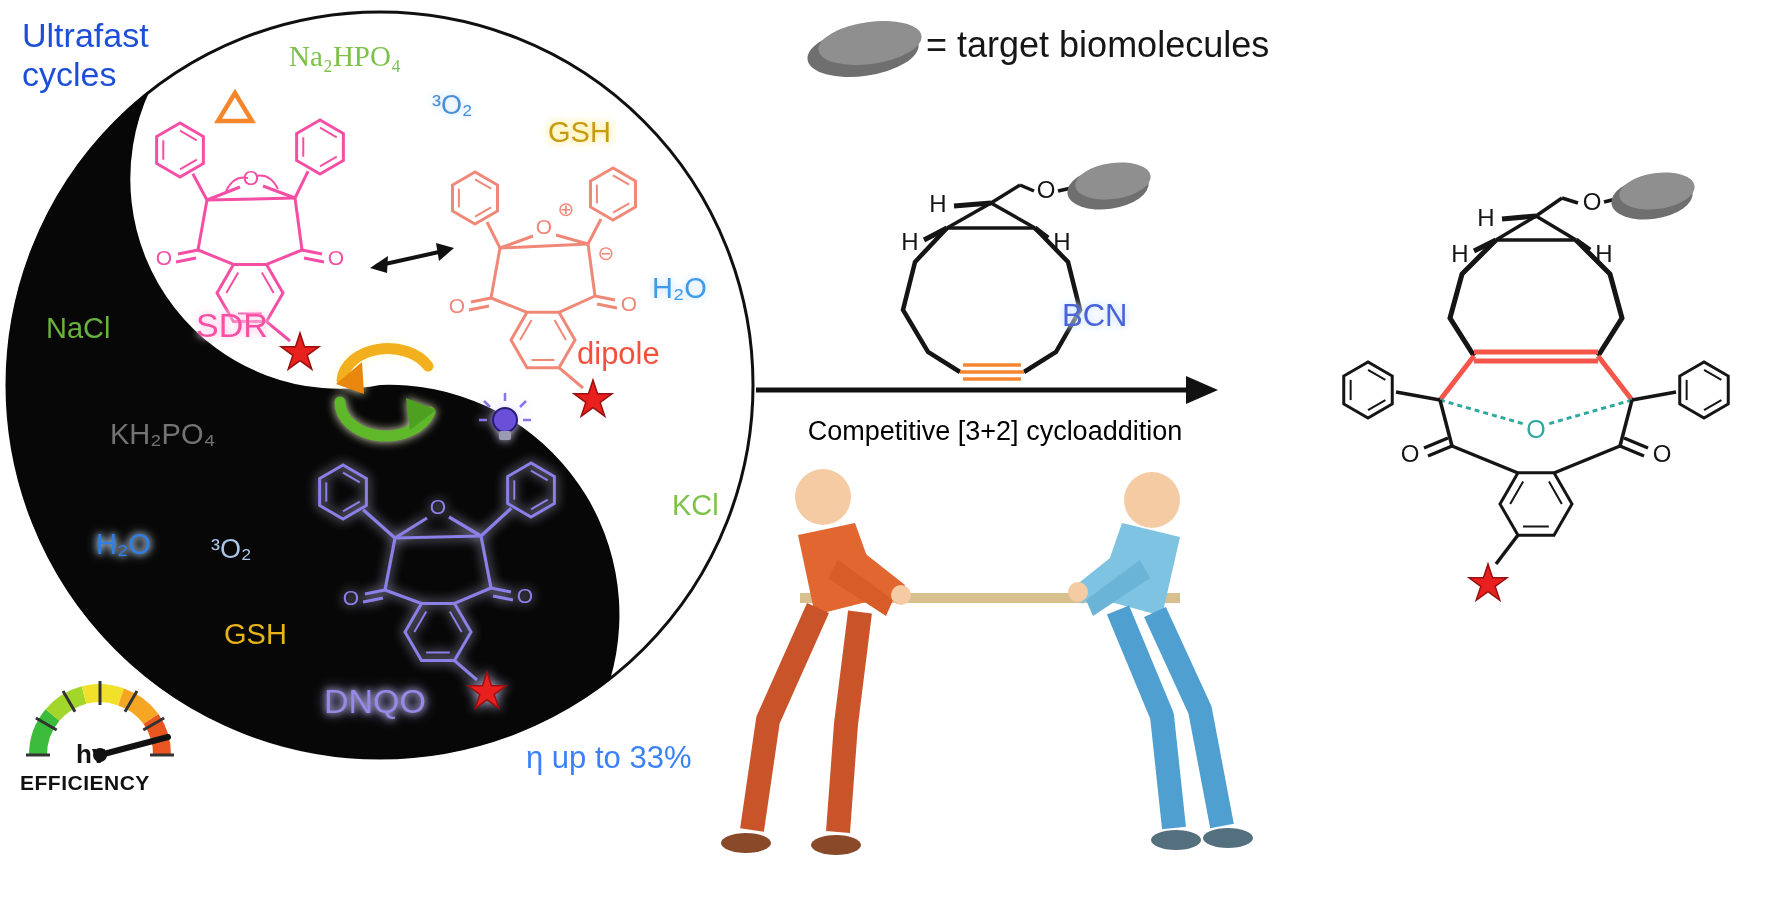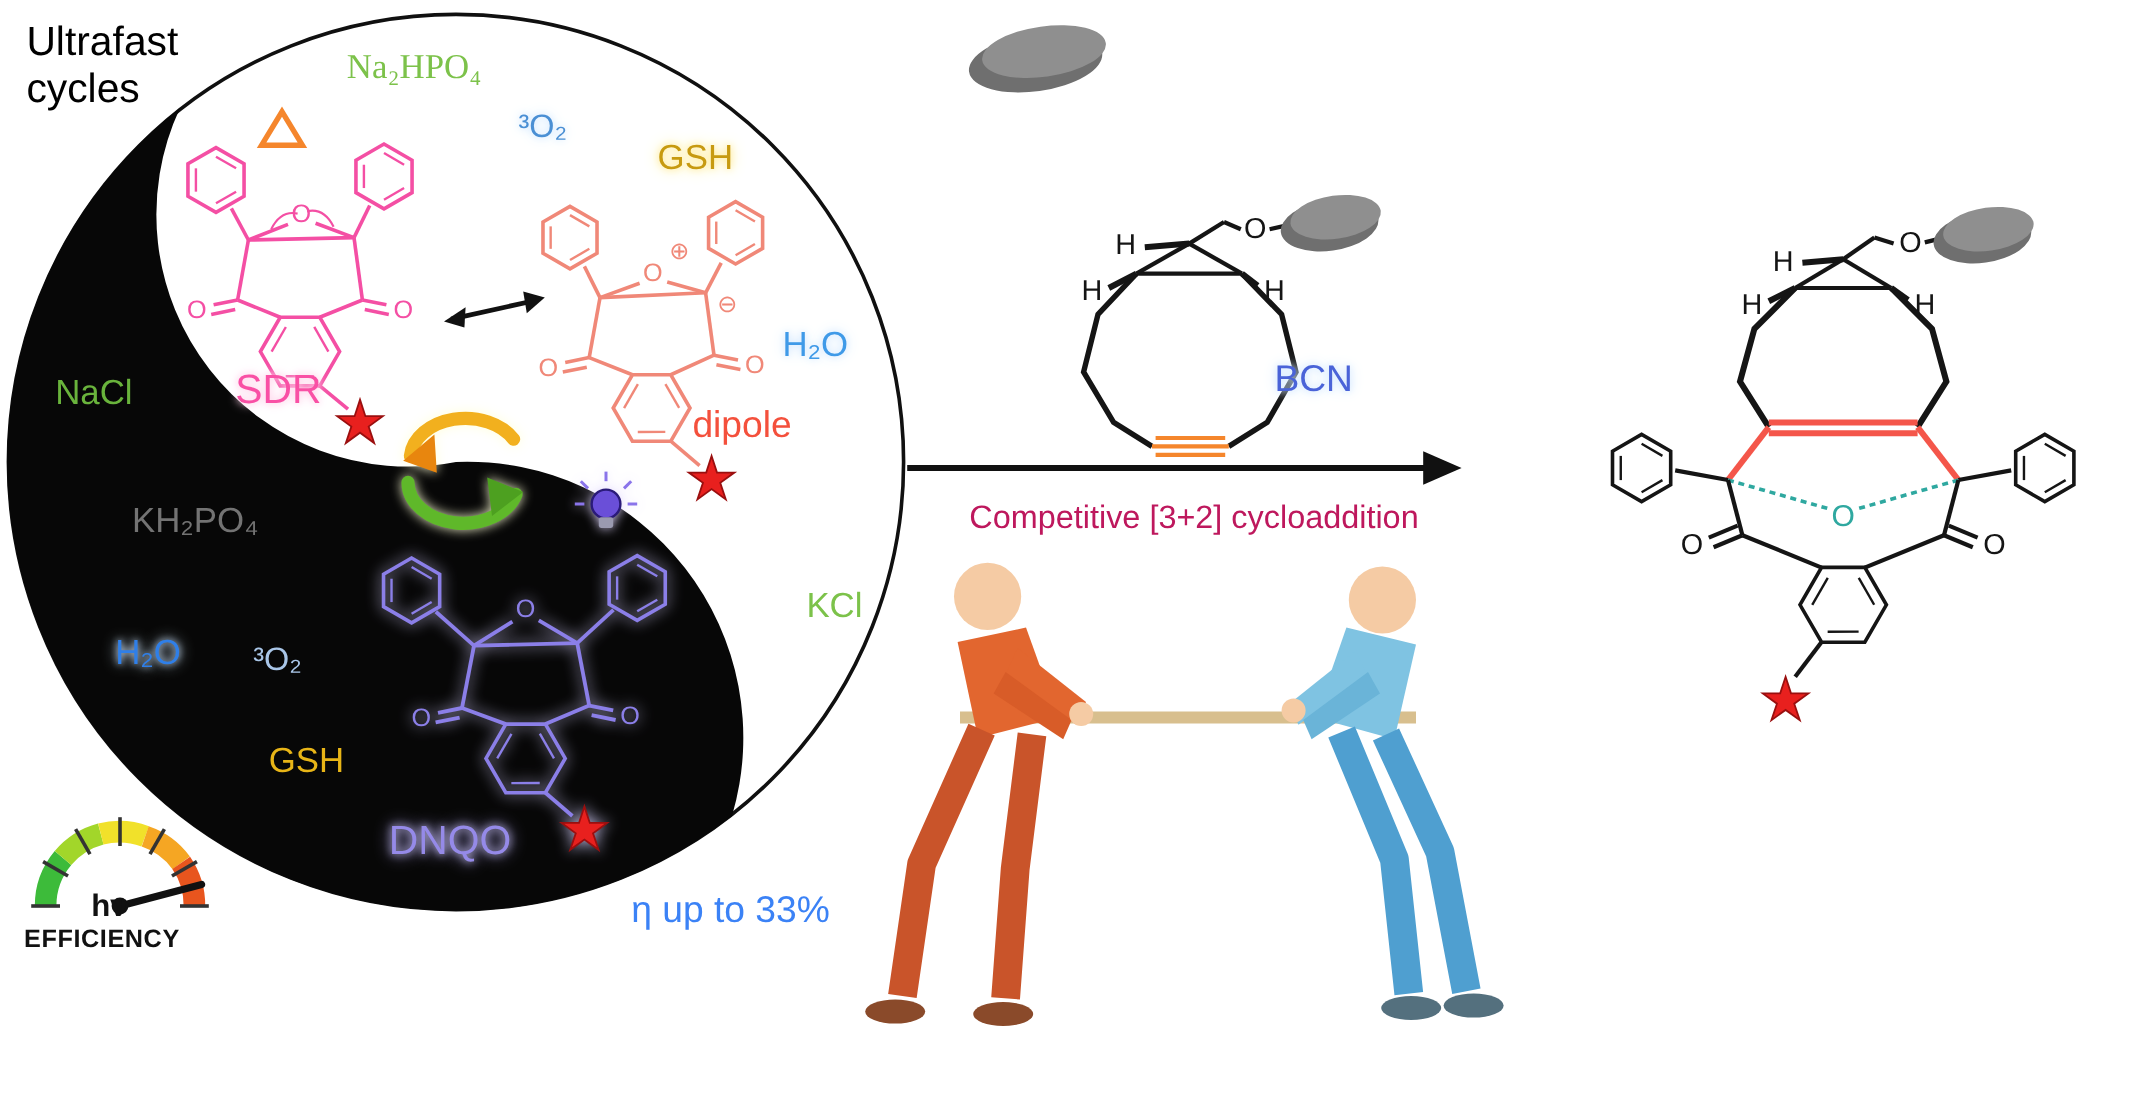--- a/index.html
+++ b/index.html
@@ -267,41 +267,42 @@
     <line x1="1624" y1="438" x2="1648" y2="448"></line>
     <text x="1662" y="462" font-size="24" text-anchor="middle" fill="#151515" stroke="none">O</text>
     <line x1="1452" y1="446" x2="1518" y2="473"></line>
     <line x1="1620" y1="446" x2="1554" y2="473"></line>
     <use href="#benzene" transform="translate(1536,504) scale(36) rotate(30)"></use>
     <line x1="1518" y1="535" x2="1496" y2="564"></line>
     <use href="#star" transform="translate(1488,584)"></use>
   </g>
 </svg>
 
-<div class="lbl pre" style="left:22px;top:16px;font-size:34px;color:#000000;">Ultrafast
+<div class="lbl pre" style="left:22px;top:16px;font-size:34px;color:#1d4ed8;">Ultrafast
 cycles</div>
 
 <span class="lbl" style="left:289px;top:40px;font-size:29px;color:#7cc24a;font-family:Liberation Serif, serif;">Na₂HPO₄</span>
 <span class="lbl glow-blue" style="left:432px;top:90px;font-size:27px;color:#4a8fd4;">³O₂</span>
 <span class="lbl glow-gold" style="left:548px;top:116px;font-size:29px;color:#c79a10;">GSH</span>
 <span class="lbl glow-pink" style="left:196px;top:306px;font-size:34px;color:#f950a5;">SDR</span>
 <span class="lbl glow-blue" style="left:652px;top:272px;font-size:29px;color:#3f9ae8;">H₂O</span>
 <span class="lbl" style="left:577px;top:336px;font-size:31px;color:#f4503c;">dipole</span>
 <span class="lbl" style="left:46px;top:312px;font-size:29px;color:#69b33c;">NaCl</span>
 <span class="lbl" style="left:110px;top:418px;font-size:29px;color:#737373;">KH₂PO₄</span>
 <span class="lbl glow-blue" style="left:96px;top:528px;font-size:29px;color:#2f7fe8;">H₂O</span>
 <span class="lbl" style="left:211px;top:534px;font-size:27px;color:#a9c6e8;">³O₂</span>
 <span class="lbl" style="left:224px;top:618px;font-size:29px;color:#e8b517;">GSH</span>
 <span class="lbl glow-lav" style="left:324px;top:682px;font-size:34px;color:#958ae8;">DNQO</span>
 <span class="lbl" style="left:672px;top:489px;font-size:29px;color:#7cc24a;">KCl</span>
 <span class="lbl" style="left:526px;top:740px;font-size:31px;color:#3b82f6;">η up to 33%</span>
 
 <span class="lbl" style="left:76px;top:712px;font-size:26px;font-weight:bold;color:#111;margin-top:28px;">hν</span>
 <span class="lbl" style="left:20px;top:771px;font-size:21px;font-weight:bold;letter-spacing:.5px;color:#111;">EFFICIENCY</span>
 
+<span class="lbl" style="left:926px;top:24px;font-size:36px;color:#161616;">= target biomolecules</span>
 
 <span class="lbl glow-blue" style="left:1062px;top:298px;font-size:31px;color:#4a63d8;">BCN</span>
 
-<div class="lbl rxn" style="left:760px;top:416px;font-size:27px;color:#be185d;">
+<div class="lbl rxn" style="left:760px;top:416px;font-size:27px;color:#000000;">
   <span>Competitive [3+2] cycloaddition</span>
 </div>
 
 </div>
 
 </body></html>

